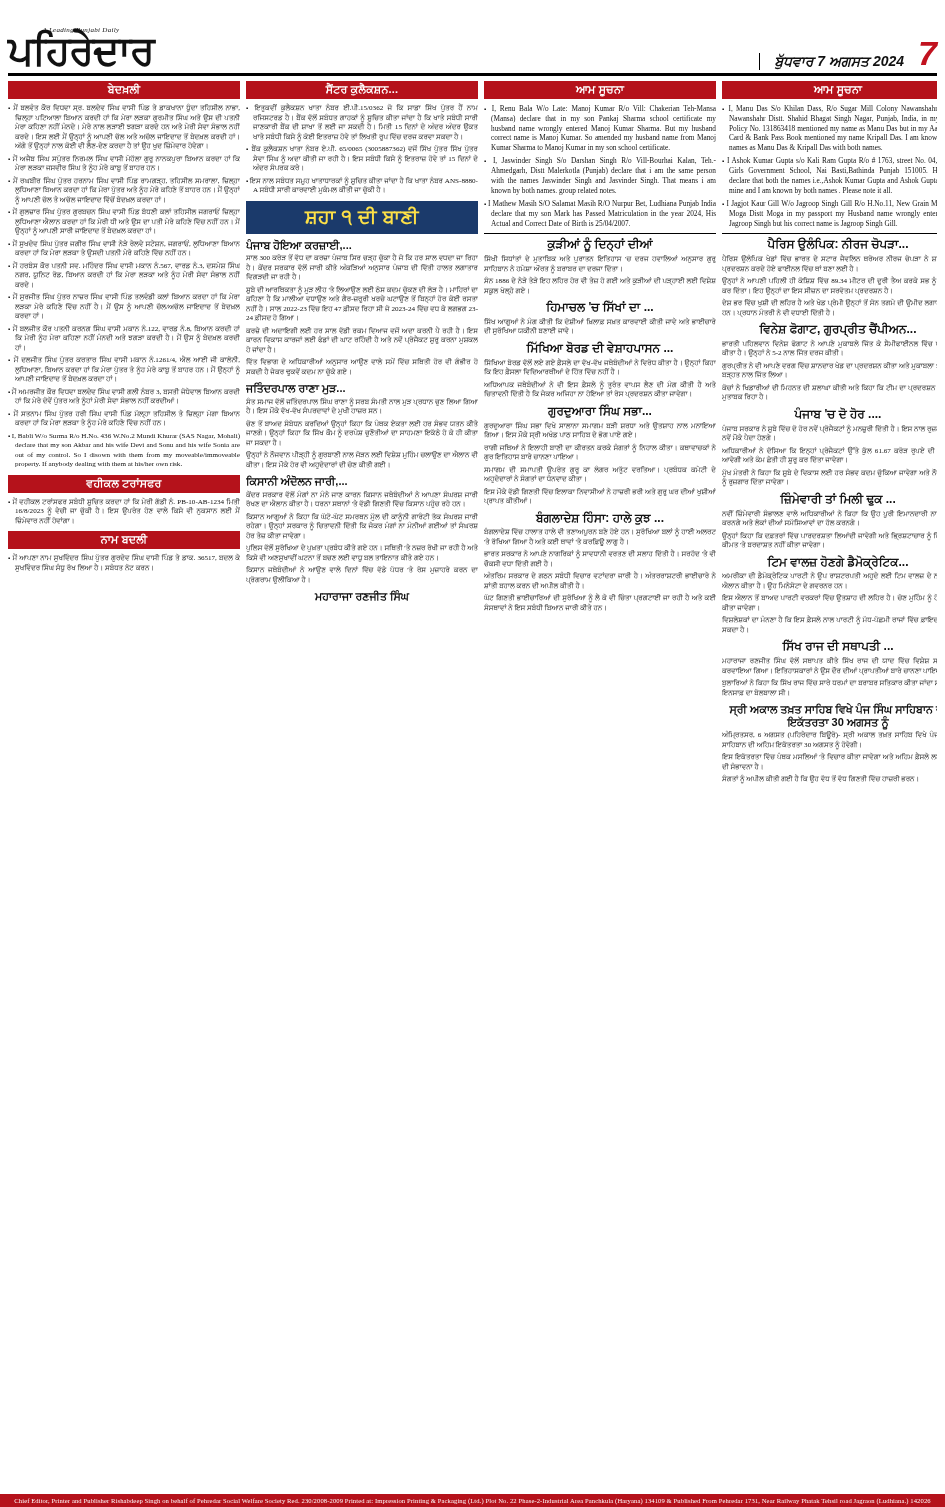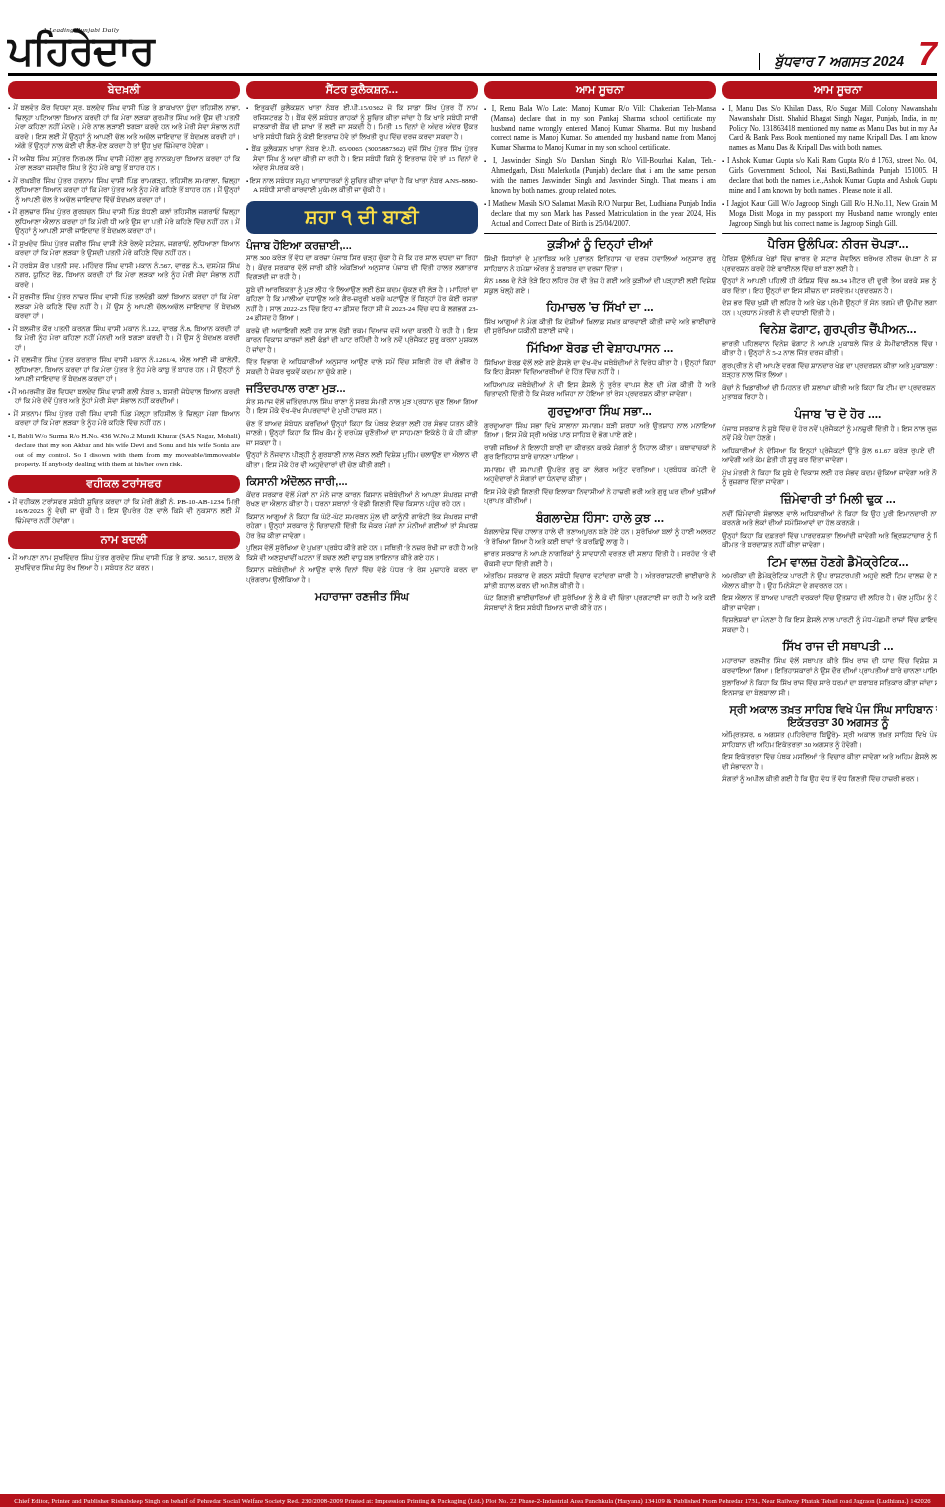--- a/index.html
+++ b/index.html
@@ -55,21 +55,21 @@
   
   .cols {
     display: grid;
     grid-template-columns: 232px 232px 232px 232px;
     column-gap: 6px;
     margin-top: 5px;
     height: 1408px;
     overflow: hidden;
   }
   .col { overflow: hidden; }
-  .col > * { margin-bottom: 5px; border-radius: 8px; }
+  .col > * { margin-bottom: 5px; }
 
   
   .sec-head {
     background: #b5121b;
     color: #fff;
     font-family: "Liberation Sans", sans-serif;
     font-weight: bold;
     font-size: 11px;
     text-align: center;
     padding: 2px 4px 3px 4px;

